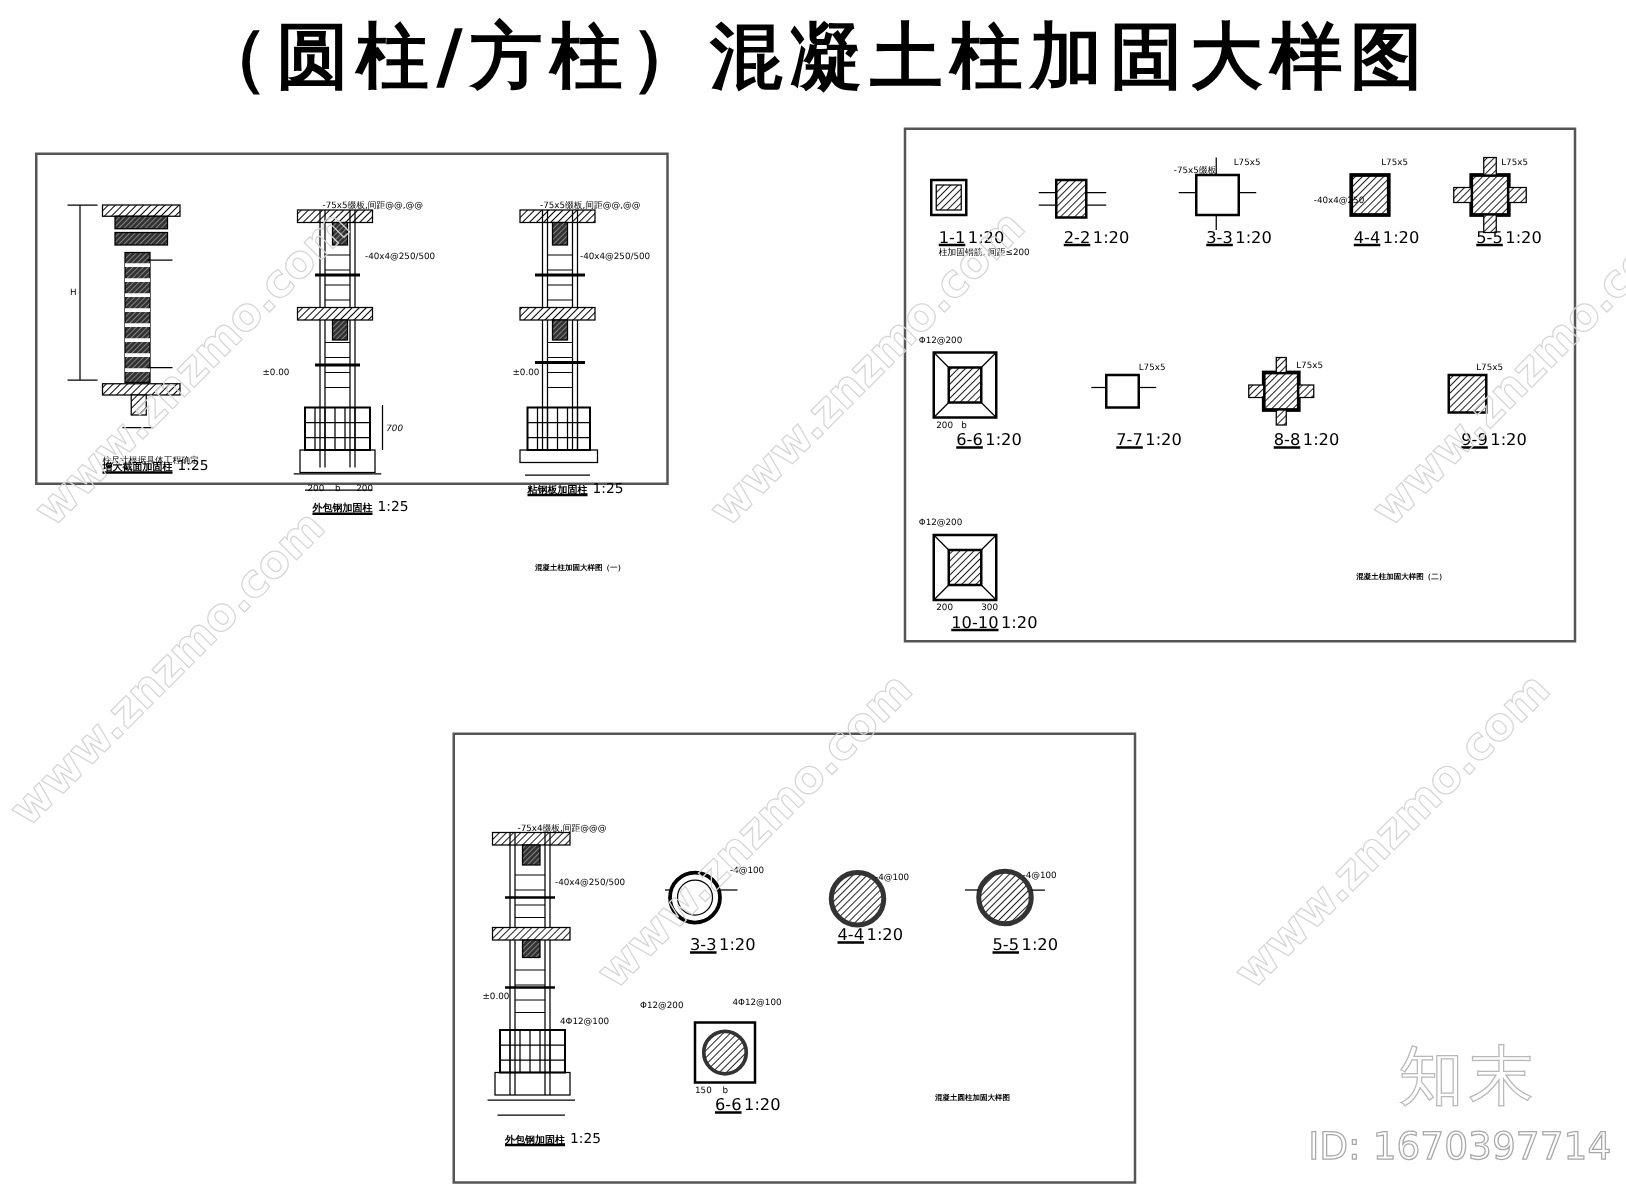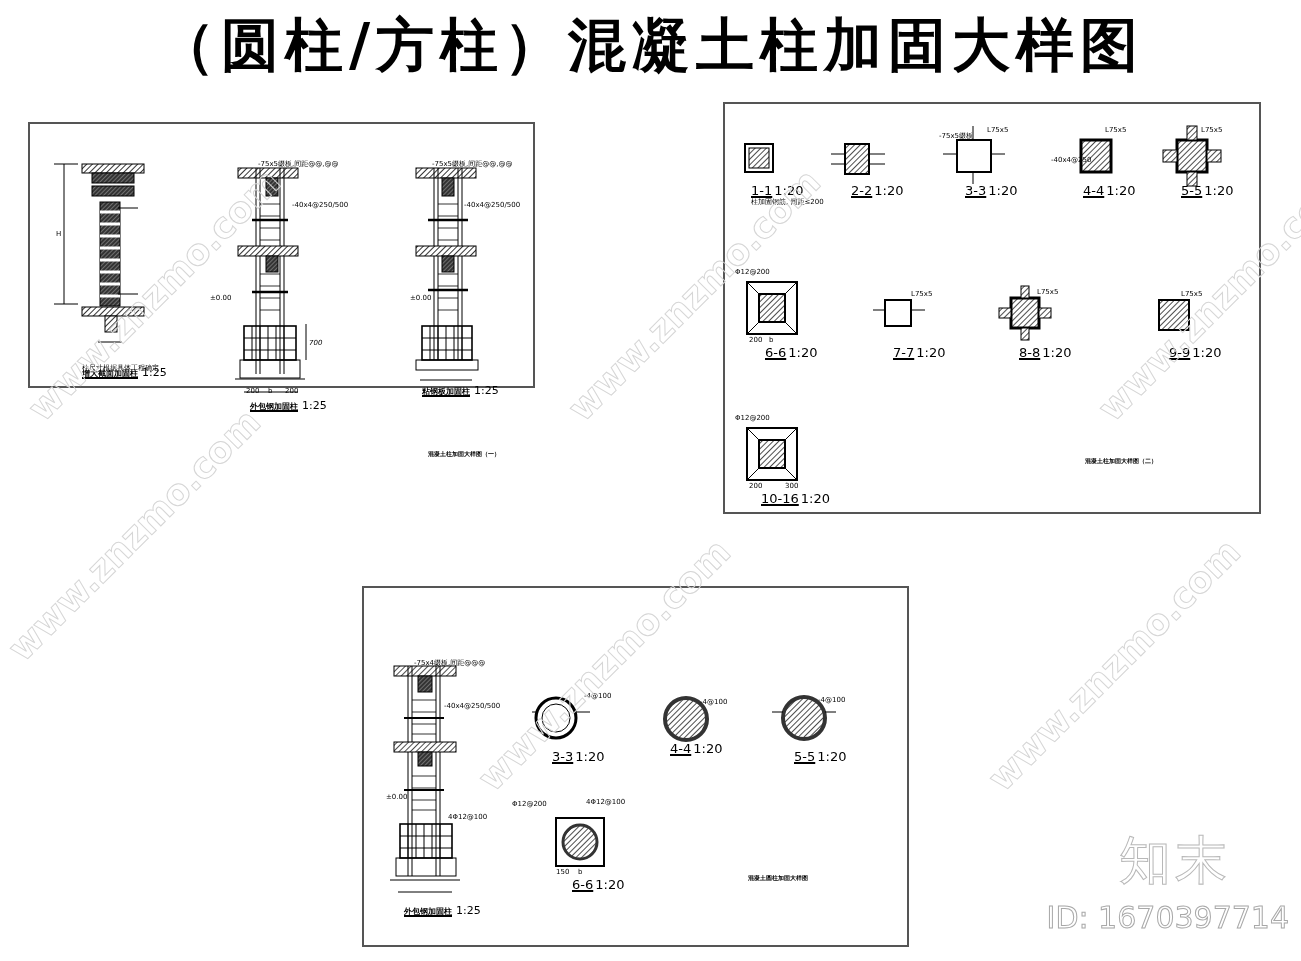--- a/index.html
+++ b/index.html
@@ -219,21 +219,21 @@
   <div class="sect" style="left:26px;top:80px;"><span class="n">1-1</span><span class="s">1:20</span></div>
   <div class="lbl" style="left:26px;top:94px;">柱加固钢筋, 间距≤200</div>
   <div class="sect" style="left:126px;top:80px;"><span class="n">2-2</span><span class="s">1:20</span></div>
   <div class="sect" style="left:240px;top:80px;"><span class="n">3-3</span><span class="s">1:20</span></div>
   <div class="sect" style="left:358px;top:80px;"><span class="n">4-4</span><span class="s">1:20</span></div>
   <div class="sect" style="left:456px;top:80px;"><span class="n">5-5</span><span class="s">1:20</span></div>
   <div class="sect" style="left:40px;top:242px;"><span class="n">6-6</span><span class="s">1:20</span></div>
   <div class="sect" style="left:168px;top:242px;"><span class="n">7-7</span><span class="s">1:20</span></div>
   <div class="sect" style="left:294px;top:242px;"><span class="n">8-8</span><span class="s">1:20</span></div>
   <div class="sect" style="left:444px;top:242px;"><span class="n">9-9</span><span class="s">1:20</span></div>
-  <div class="sect" style="left:36px;top:388px;"><span class="n">10-16</span><span class="s">1:20</span></div>
+  <div class="sect" style="left:36px;top:388px;"><span class="n">10-10</span><span class="s">1:20</span></div>
 
   <div class="lbl" style="left:262px;top:22px;">L75x5</div>
   <div class="lbl" style="left:380px;top:22px;">L75x5</div>
   <div class="lbl" style="left:476px;top:22px;">L75x5</div>
   <div class="lbl" style="left:214px;top:28px;">-75x5缀板</div>
   <div class="lbl" style="left:326px;top:52px;">-40x4@250</div>
   <div class="lbl" style="left:10px;top:164px;">Φ12@200</div>
   <div class="lbl" style="left:186px;top:186px;">L75x5</div>
   <div class="lbl" style="left:312px;top:184px;">L75x5</div>
   <div class="lbl" style="left:456px;top:186px;">L75x5</div>

